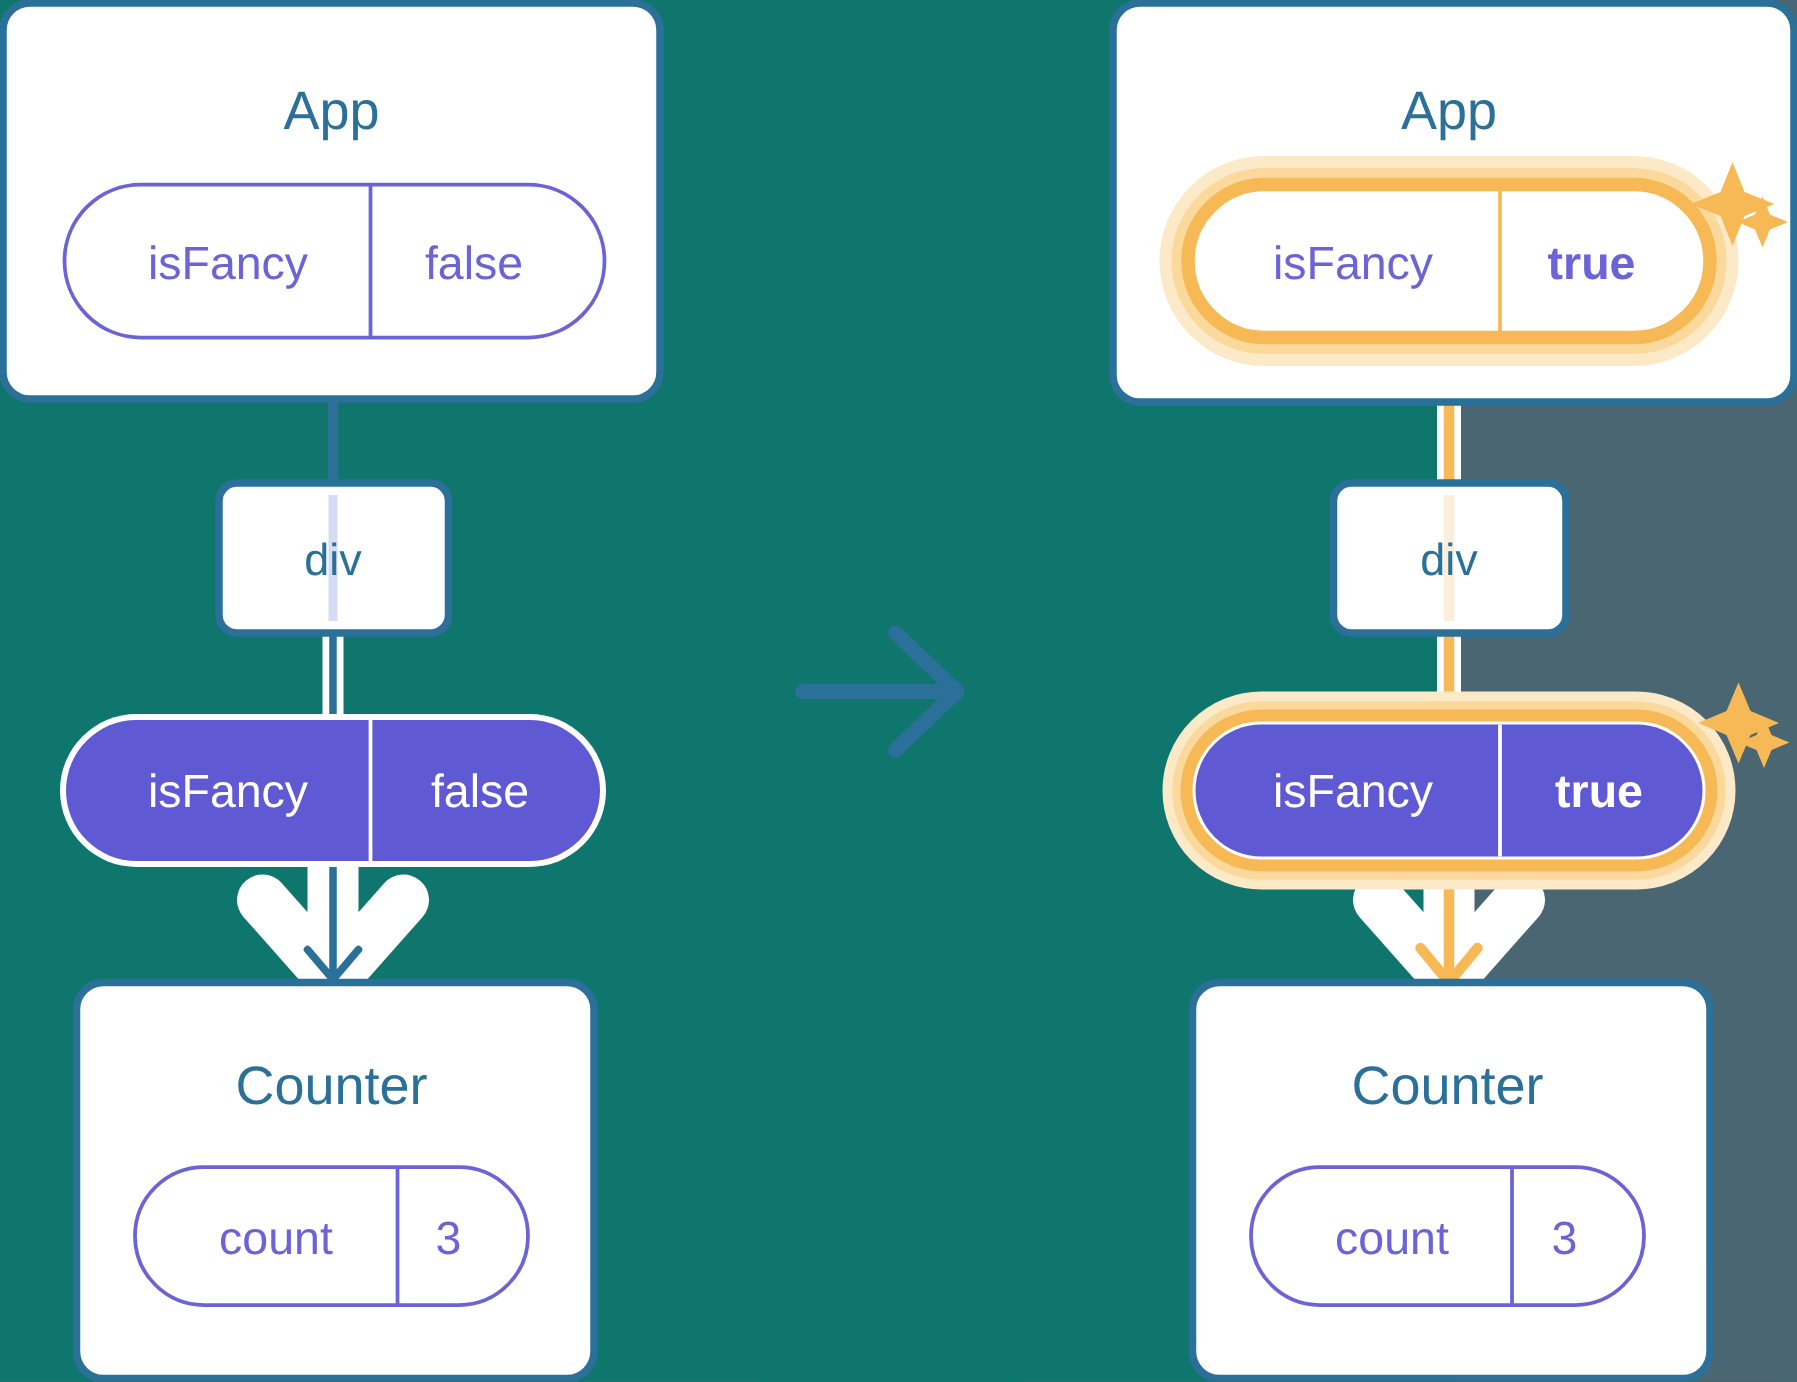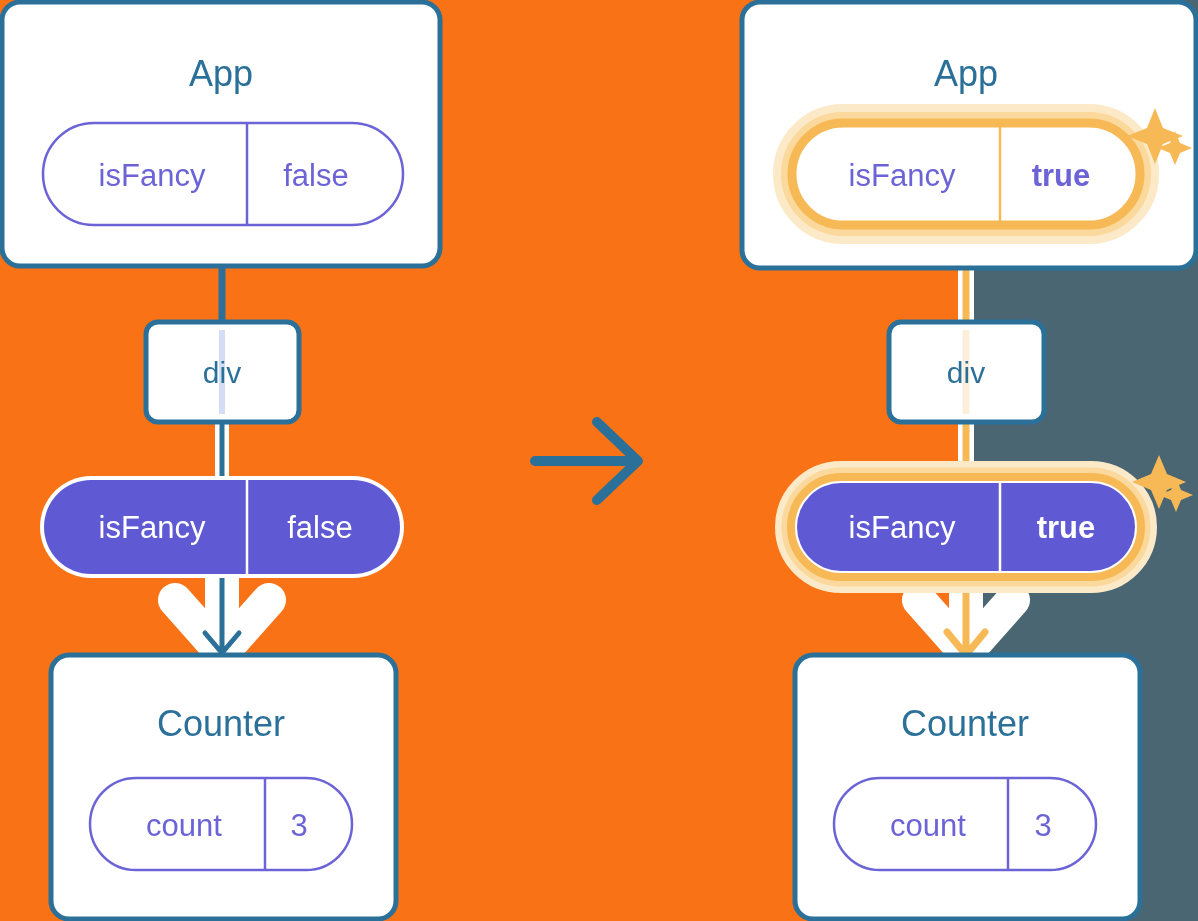--- a/index.html
+++ b/index.html
@@ -10,21 +10,21 @@
   body {
     width: 1198px;
     height: 921px;
     overflow: hidden;
     font-family: "Liberation Sans", sans-serif;
   }
   #stage {
     position: relative;
     width: 968px;
     height: 921px;
-    background: #f97316;
+    background: #0f766e;
   }
   #stage svg.layer {
     position: absolute;
     left: 0;
     top: 0;
     width: 1198px;
     height: 921px;
   }
   .node-text {
     fill: #2b7099;

